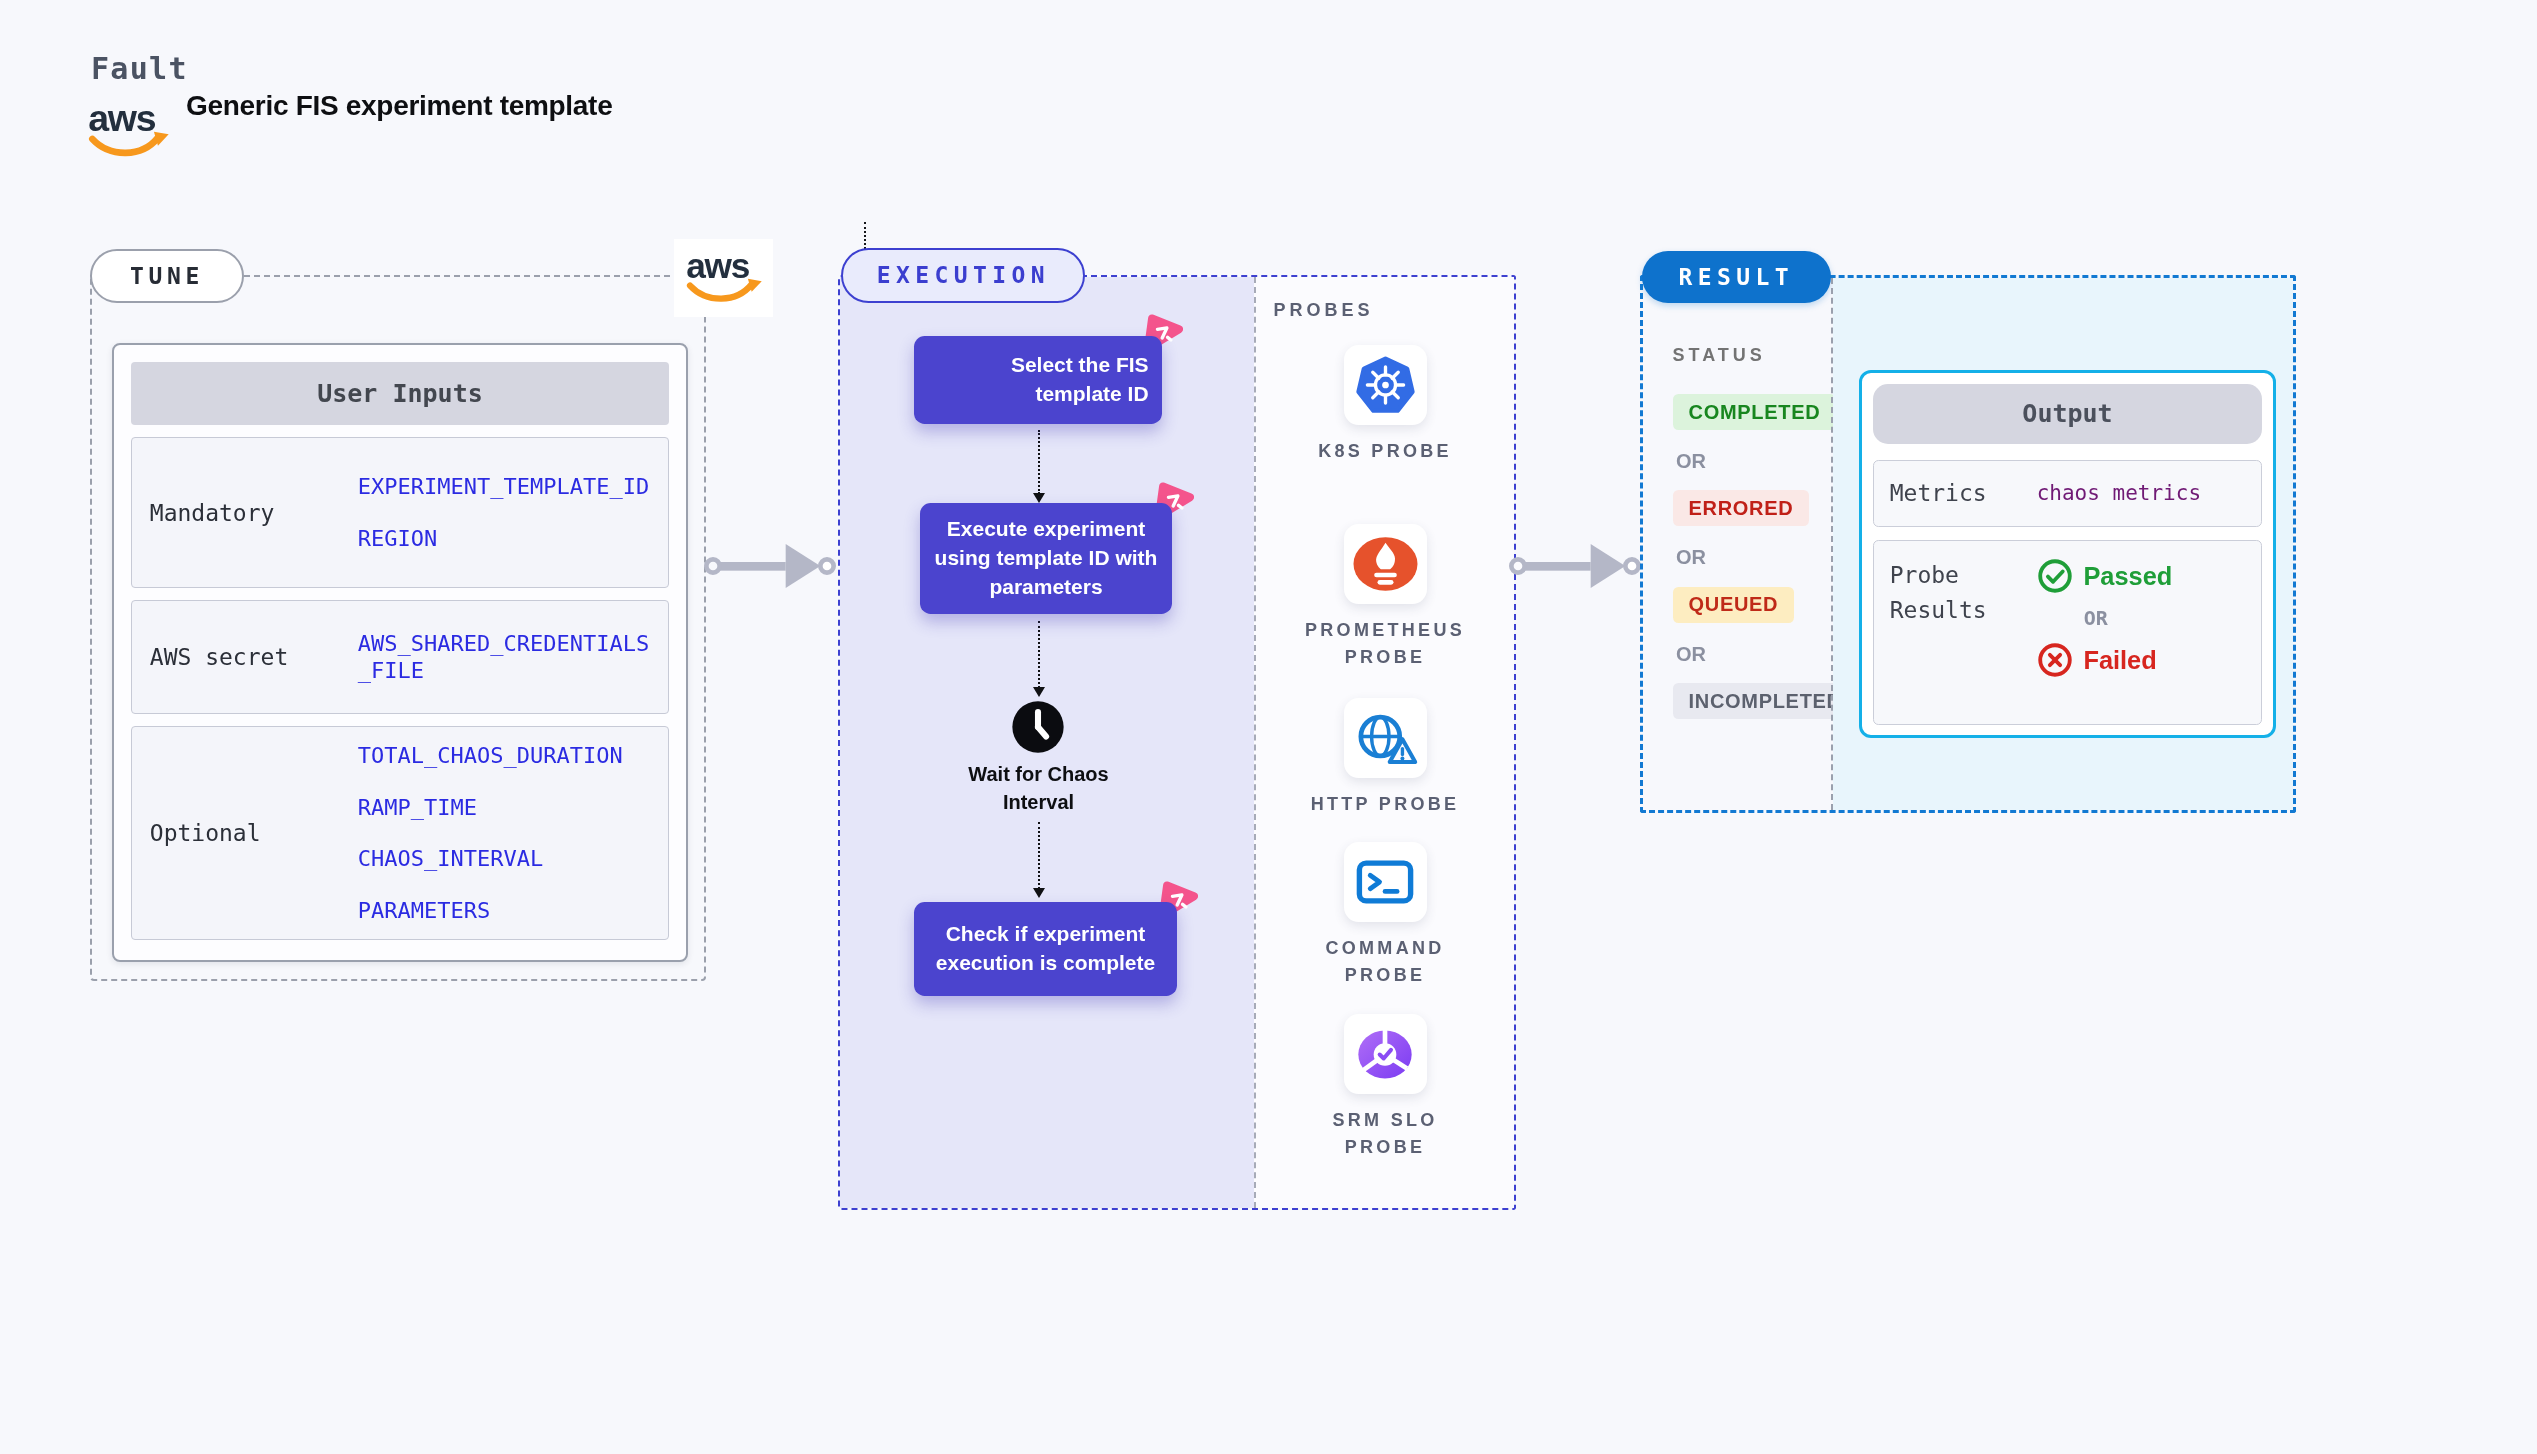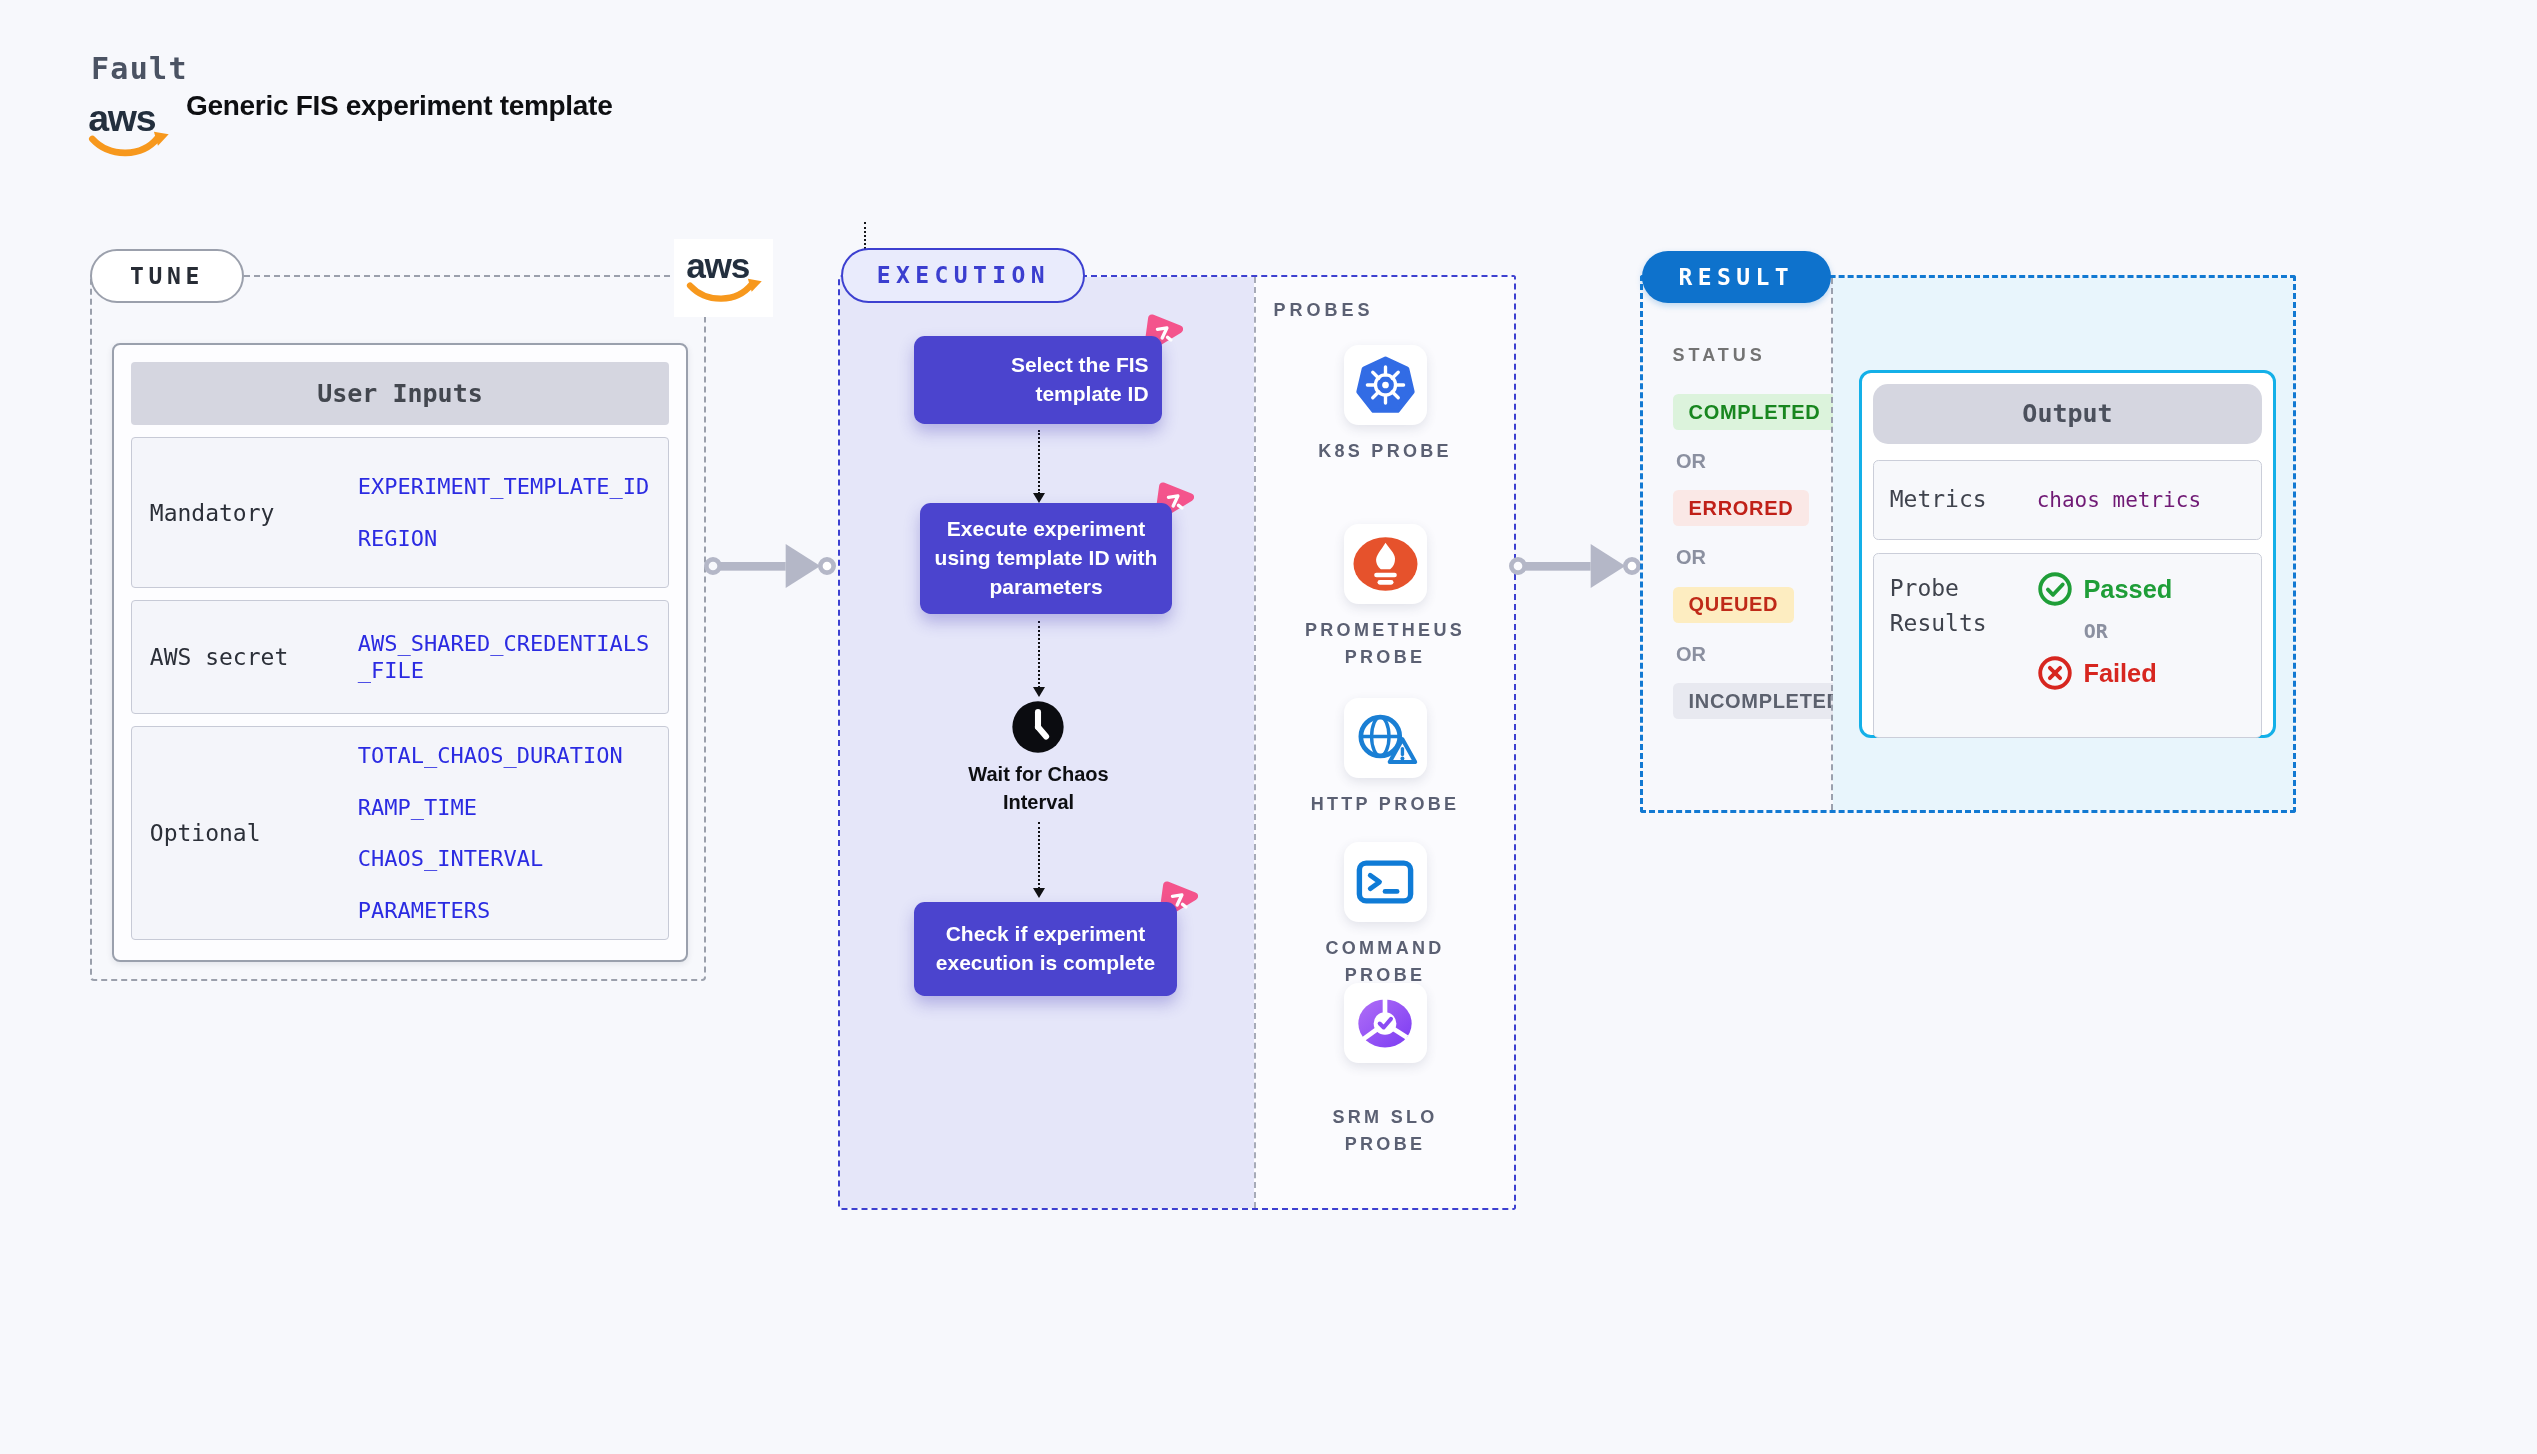--- a/index.html
+++ b/index.html
@@ -82,21 +82,21 @@
   .st-queued{margin-top:17.4px;background:#fdedc1;color:#bf2a18;}
   .st-incompleted{margin-top:17.4px;background:#e8e9f0;color:#5c616e;}
   .or-sep{margin:20px 0 0 33px;font-size:20px;font-weight:600;color:#8b90a0;}
   .result-divider{position:absolute;left:188px;top:0;bottom:0;width:0;border-left:2px dashed #9aa0ad;}
   .output-col{position:absolute;left:190px;right:0;top:0;bottom:0;background:#e8f5fc;}
   .output-card{position:absolute;left:26px;top:92px;width:417px;height:368px;background:#ffffff;
                border:3.3px solid #14b0e8;border-radius:12px;box-sizing:border-box;padding:10.7px;}
   .output-head{height:60px;background:#d5d6e0;border-radius:15px;display:flex;align-items:center;justify-content:center;
                font-family:"DejaVu Sans Mono",monospace;font-weight:700;font-size:25px;color:#4b505c;}
   .out-row{background:#f7f8fb;border:1.3px solid #cbced9;border-radius:5.4px;box-sizing:border-box;display:flex;}
-  .out-row1{margin-top:16px;height:80px;align-items:center;padding-left:16px;}
+  .out-row1{margin-top:16px;height:67px;align-items:center;padding-left:16px;}
   .out-row2{margin-top:13.4px;height:185px;padding:17.4px 0 0 16px;align-items:flex-start;}
   .out-label{width:147px;font-family:"DejaVu Sans Mono",monospace;font-size:23px;color:#3f434d;line-height:1.5;}
   .out-value{font-family:"DejaVu Sans Mono",monospace;font-size:21px;font-weight:500;color:#701a75;}
   .pr-line{display:flex;align-items:center;gap:10.7px;}
   .pr-passed{font-size:25.4px;font-weight:700;color:#1f9e38;}
   .pr-failed{font-size:25.4px;font-weight:700;color:#d7261f;}
   .pr-or{margin:12px 0 12px 47px;font-family:"DejaVu Sans Mono",monospace;font-size:20px;font-weight:600;color:#8b90a0;}
 </style>
 </head>
 <body>
@@ -217,21 +217,21 @@
         <div class="probe-card">
           <svg width="62" height="54" viewBox="0 0 92 80">
             <rect x="8" y="12" width="76" height="56" rx="10" fill="none" stroke="#0f7bd6" stroke-width="8"></rect>
             <path d="M24 30 L38 40 L24 50" fill="none" stroke="#0f7bd6" stroke-width="7" stroke-linecap="round" stroke-linejoin="round"></path>
             <line x1="46" y1="54" x2="64" y2="54" stroke="#0f7bd6" stroke-width="7" stroke-linecap="round"></line>
           </svg>
         </div>
         <div class="probe-label">COMMAND PROBE</div>
       </div>
 
-      <div class="probe-item" style="top:706px;gap:28px;">
+      <div class="probe-item" style="top:737px;">
         <div class="probe-card">
           <svg width="60" height="55" viewBox="0 0 90 82">
             <defs>
               <linearGradient id="sloGrad" x1="0" y1="0" x2="1" y2="1">
                 <stop offset="0" stop-color="#b06ef7"></stop>
                   <stop offset="1" stop-color="#7b3bf2"></stop>
               </linearGradient>
             </defs>
             <ellipse cx="45" cy="41" rx="40" ry="36" fill="url(#sloGrad)"></ellipse>
             <g stroke="#ffffff" stroke-width="7">

